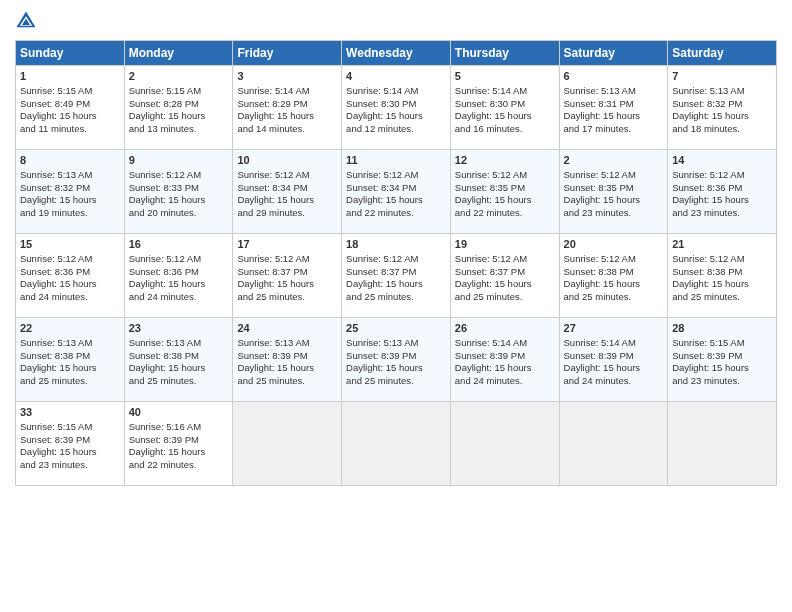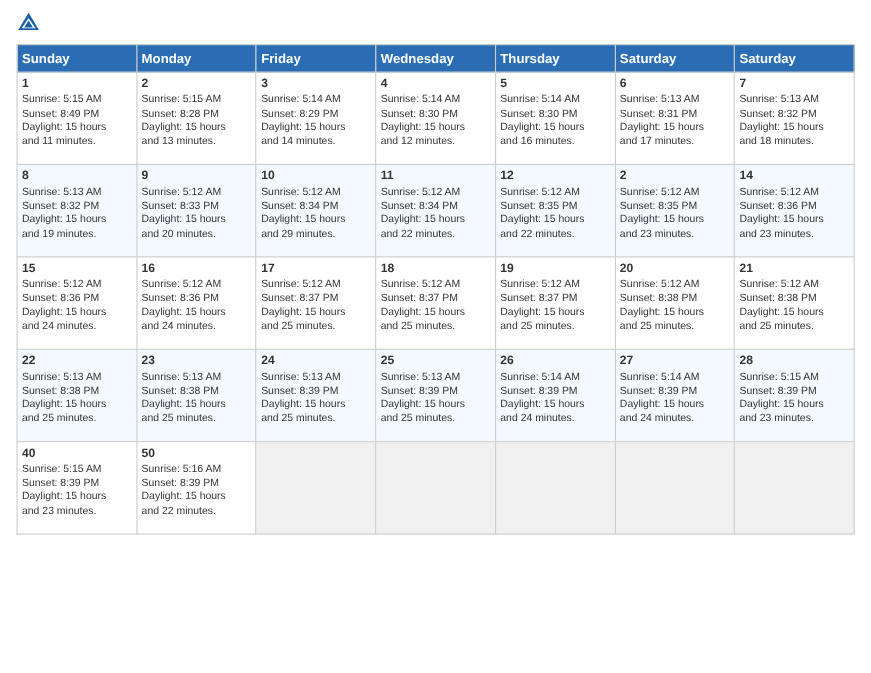--- a/index.html
+++ b/index.html
@@ -156,22 +156,22 @@
         <tr>
           <td><span class="day-num">22</span><span>Sunrise: 5:13 AM</span><br><span>Sunset: 8:38 PM</span><br><span>Daylight: 15 hours</span><br><span>and 25 minutes.</span></td>
           <td><span class="day-num">23</span><span>Sunrise: 5:13 AM</span><br><span>Sunset: 8:38 PM</span><br><span>Daylight: 15 hours</span><br><span>and 25 minutes.</span></td>
           <td><span class="day-num">24</span><span>Sunrise: 5:13 AM</span><br><span>Sunset: 8:39 PM</span><br><span>Daylight: 15 hours</span><br><span>and 25 minutes.</span></td>
           <td><span class="day-num">25</span><span>Sunrise: 5:13 AM</span><br><span>Sunset: 8:39 PM</span><br><span>Daylight: 15 hours</span><br><span>and 25 minutes.</span></td>
           <td><span class="day-num">26</span><span>Sunrise: 5:14 AM</span><br><span>Sunset: 8:39 PM</span><br><span>Daylight: 15 hours</span><br><span>and 24 minutes.</span></td>
           <td><span class="day-num">27</span><span>Sunrise: 5:14 AM</span><br><span>Sunset: 8:39 PM</span><br><span>Daylight: 15 hours</span><br><span>and 24 minutes.</span></td>
           <td><span class="day-num">28</span><span>Sunrise: 5:15 AM</span><br><span>Sunset: 8:39 PM</span><br><span>Daylight: 15 hours</span><br><span>and 23 minutes.</span></td>
         </tr>
         <tr>
-          <td><span class="day-num">40</span><span>Sunrise: 5:15 AM</span><br><span>Sunset: 8:39 PM</span><br><span>Daylight: 15 hours</span><br><span>and 23 minutes.</span></td>
-          <td><span class="day-num">50</span><span>Sunrise: 5:16 AM</span><br><span>Sunset: 8:39 PM</span><br><span>Daylight: 15 hours</span><br><span>and 22 minutes.</span></td>
+          <td><span class="day-num">33</span><span>Sunrise: 5:15 AM</span><br><span>Sunset: 8:39 PM</span><br><span>Daylight: 15 hours</span><br><span>and 23 minutes.</span></td>
+          <td><span class="day-num">40</span><span>Sunrise: 5:16 AM</span><br><span>Sunset: 8:39 PM</span><br><span>Daylight: 15 hours</span><br><span>and 22 minutes.</span></td>
           <td class="empty-cell"></td>
           <td class="empty-cell"></td>
           <td class="empty-cell"></td>
           <td class="empty-cell"></td>
           <td class="empty-cell"></td>
         </tr>
       </tbody>
   </table>
 </div>
 

